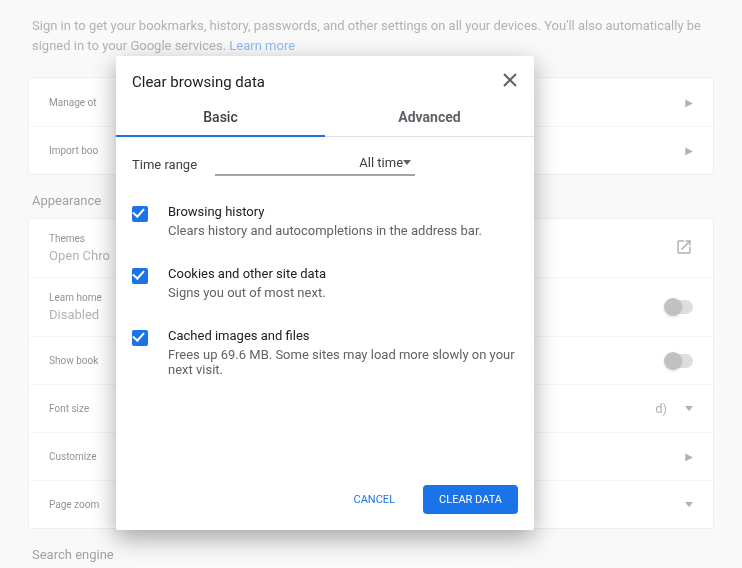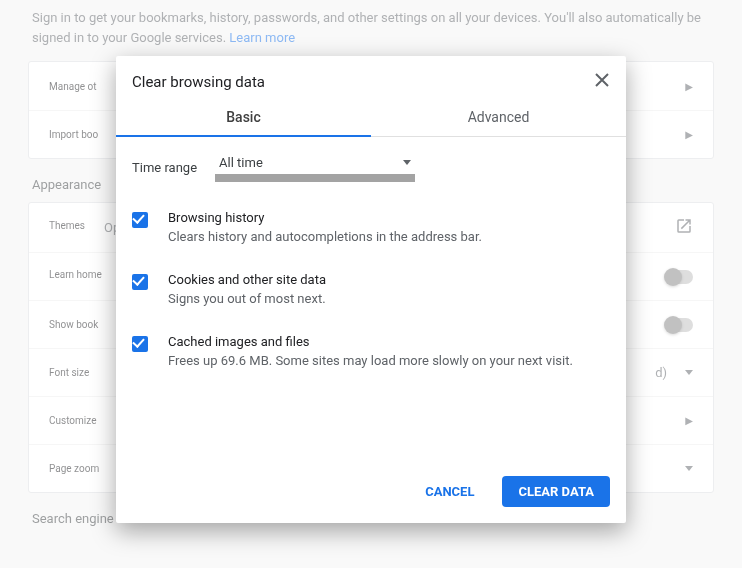--- a/index.html
+++ b/index.html
@@ -7,78 +7,78 @@
     font-family: Roboto, "Segoe UI", Arial, sans-serif;
     background: #f2f2f2;
     width: 742px; height: 568px;
     overflow: hidden;
     position: relative;
     font-size: 13px;
     color: #202124;
   }
   .bg { position:absolute; inset:0; padding:0 28px; }
   .scrim { position:absolute; inset:0; background:rgba(255,255,255,0.5); z-index:5; }
-  .desc { color:#5f6368; font-size:13px; line-height:1.5; margin-bottom:6px; padding:8px 4px; }
+  .desc { color:#5f6368; font-size:13px; line-height:1.5; margin-bottom:6px; padding:16px 4px; }
   .learn { color:#1a73e8; }
   .panel {
     background:#fff; border:1px solid #dadce0; border-radius:3px;
     margin-bottom:18px;
   }
   .row {
     display:flex; align-items:center; justify-content:space-between;
     padding:14px 20px; border-top:1px solid #ececec;
     min-height:48px;
   }
   .row:first-child { border-top:none; }
-  .row-text { display:flex; flex-direction:row; gap:19px; }
+  .row-text { display:flex; flex-direction:column; gap:4px; }
   .row-title { color:#202124; font-size:10px; }
   .row-sub { color:#5f6368; font-size:13px; }
   .chev { color:#5f6368; font-size:10px; }
   .ext-icon svg { width:18px; height:18px; fill:#5f6368; }
   .section-h { font-size:13px; color:#3c4043; margin:12px 0 10px 4px; }
   .toggle {
     width:28px; height:14px; background:#bdbdbd; border-radius:8px;
     position:relative;
   }
   .toggle::after {
     content:""; position:absolute; left:-1px; top:-2px;
     width:18px; height:18px; background:#838383; border-radius:50%;
     box-shadow:0 1px 3px rgba(0,0,0,.3);
   }
   .trail-text { color:#5f6368; font-size:13px; margin-right:8px; }
   .trail { display:flex; align-items:center; gap:10px; }
 
   
   .dialog {
     position:absolute; z-index:10; left:116px; top:56px;
-    width:510px; background:#fff;
+    width:418px; background:#fff;
     box-shadow:0 8px 24px rgba(0,0,0,0.35);
     border-radius:2px;
     display:flex; flex-direction:column;
   }
   .dlg-head { display:flex; align-items:center; justify-content:space-between;
     padding:16px 16px 8px 16px; }
   .dlg-title { font-size:15px; color:#202124; }
   .close svg { width:16px; height:16px; stroke:#5f6368; stroke-width:2; fill:none; }
   .tabs { display:flex; border-bottom:1px solid #e0e0e0; }
-  .tab { flex:1; text-align:center; padding:10px 0 10px 0; font-size:14px; color:#5f6368; cursor:pointer; }
+  .tab { flex:1; text-align:center; padding:10px 0 10px 0; font-size:14px; color:#5f6368; cursor:pointer;font-weight:bold; }
   .tab.active { color:#404040; font-weight:500; border-bottom:2px solid #1a73e8; margin-bottom:-1px; }
   .tr-row { display:flex; align-items:center; gap:18px; padding:16px 29px 8px 16px; }
   .tr-label { font-size:13px; color:#3c4043; }
-  .tr-select { flex:0 0 200px; display:flex; align-items:center; justify-content:space-between;
-    border-bottom:8px solid #a3a3a3; padding:2px 4px 4px 4px; font-size:13px; color:#3c4043; }
+  .tr-select { flex:0 0 200px; display:flex; align-items:center; justify-content:flex-end;
+    border-bottom:2px solid #a3a3a3; padding:2px 4px 4px 4px; font-size:13px; color:#3c4043; }
   .tri { width:0; height:0; border-left:4px solid transparent; border-right:4px solid transparent; border-top:5px solid #5f6368; }
   .opts { padding:6px 16px 8px 16px; }
   .opt { display:flex; gap:20px; padding:14px 0; align-items:flex-start; }
   .cb { width:16px; height:16px; background:#1a73e8; border-radius:2px; margin-top:2px; position:relative; flex-shrink:0; }
   .cb::after { content:""; position:absolute; left:3px; top:0px; width:5px; height:9px; border:solid #fff; border-width:0 2px 2px 0; transform:rotate(42deg); }
   .opt-t { font-size:13px; color:#202124; margin-bottom:4px; }
   .opt-d { font-size:13px; color:#5f6368; }
   .dlg-actions { display:flex; justify-content:flex-end; gap:12px; padding:16px; margin-top:70px; }
-  .btn { font-size:13px; font-weight:700; padding:8px 16px; border-radius:4px; cursor:pointer; }
+  .btn { font-size:11px; font-weight:400; padding:8px 16px; border-radius:4px; cursor:pointer; }
   .btn-cancel { color:#1a73e8; background:transparent; }
   .btn-primary { color:#ffffff; background:#1a73e8; }
 </style>
 </head>
 <body>
 
 <div class="bg">
   <p class="desc">
     <span>Sign in to get your bookmarks, history, passwords, and other settings on all your devices. You'll also automatically be signed in to your Google services.</span>
     <span class="learn">Learn more</span>

